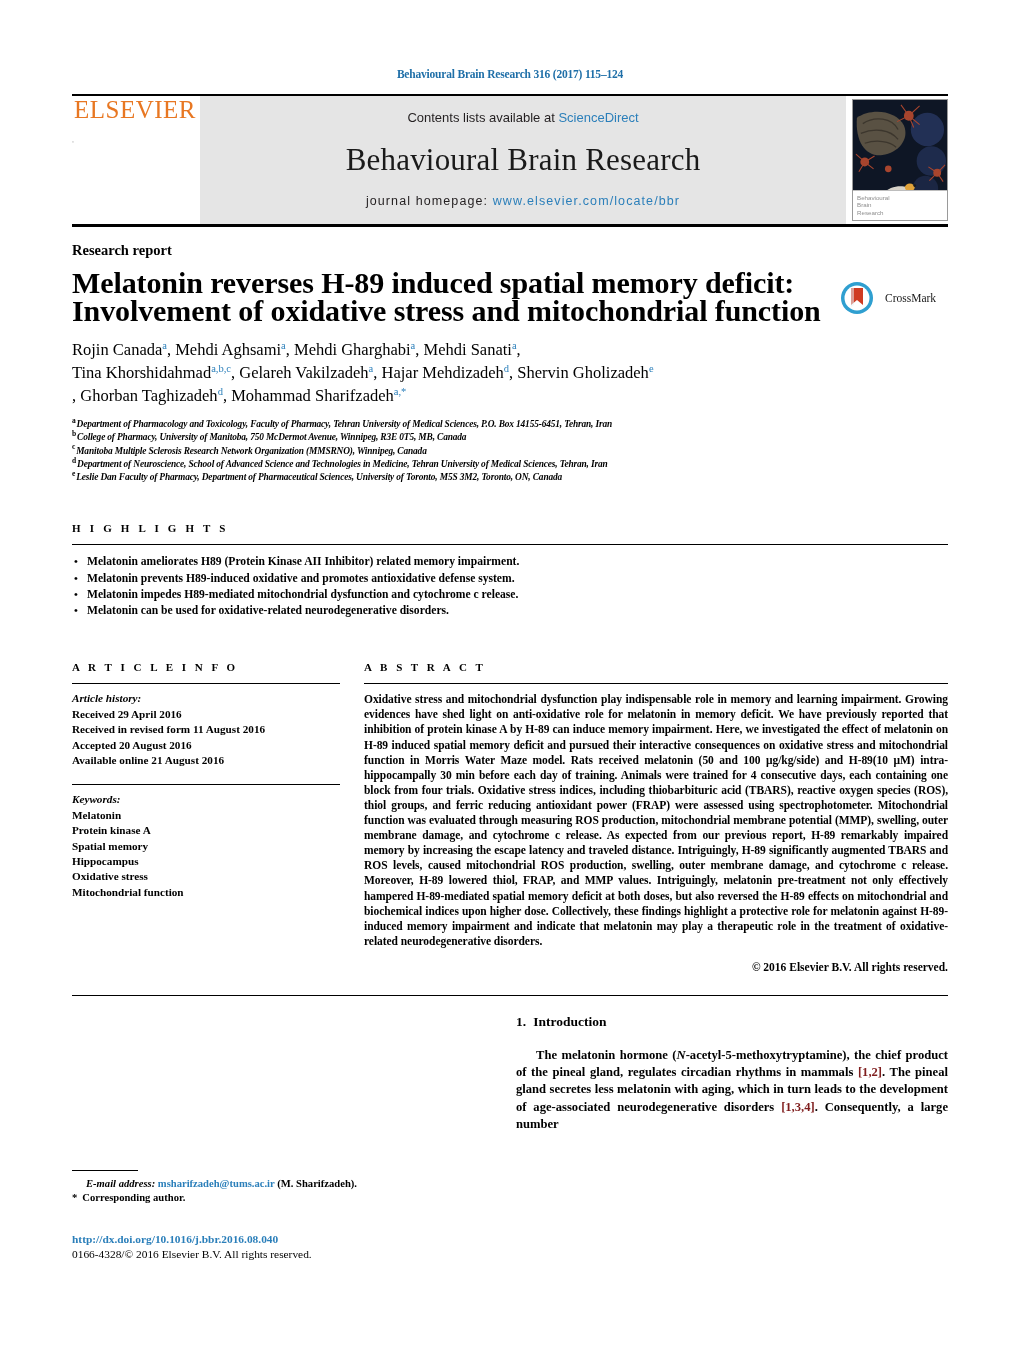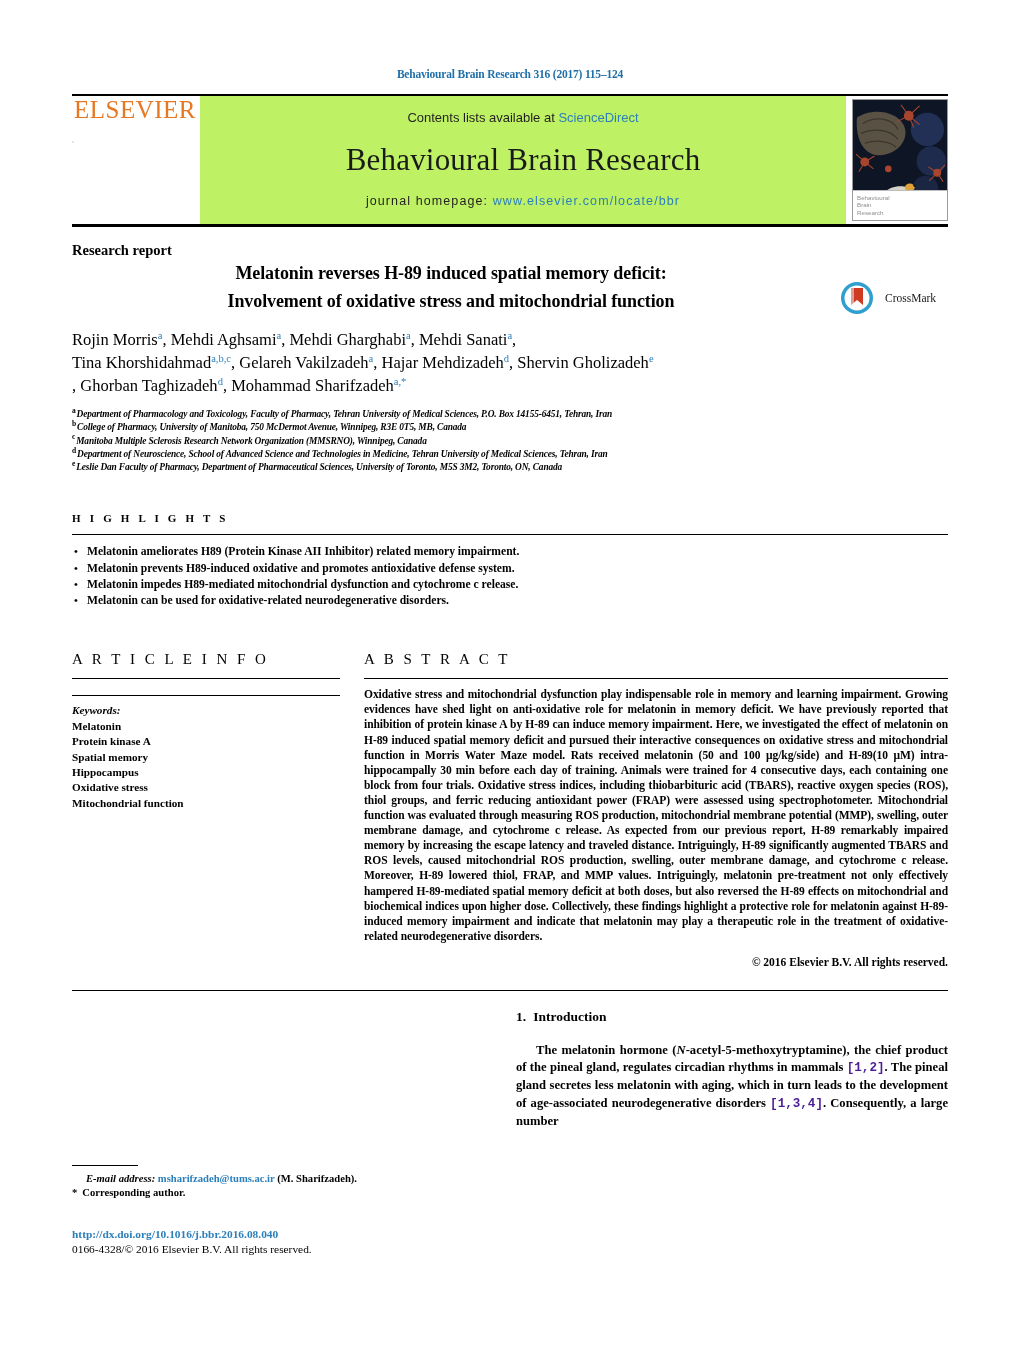--- a/index.html
+++ b/index.html
@@ -61,21 +61,21 @@
   .els-word {
     font-family: "Liberation Serif", serif;
     font-size: 25px;
     letter-spacing: 0.5px;
     color: #E87722;
     line-height: 1;
     margin-top: 1px;
   }
   .mast-center {
     flex: 1 1 auto;
-    background: #bef264;
+    background: #e5e5e5;
     display: flex;
     flex-direction: column;
     align-items: center;
     justify-content: space-between;
     padding: 14px 0 16px 0;
     box-sizing: border-box;
     margin-left: 4px;
     margin-right: 6px;
   }
   .contents-line {
@@ -131,25 +131,25 @@
   .section-kind {
     font-family: "Liberation Serif", serif;
     font-size: 14.5px;
     font-weight: bold;
     margin-top: 15px;
   }
   .title-row { display: flex; align-items: flex-start; }
   .title-col { flex: 1 1 auto; padding-right: 10px; }
   .art-title {
     font-family: "Liberation Serif", serif;
-    font-size: 18px;
+    font-size: 30px;
     font-weight: bold;
     line-height: 28px;
+    margin-top: 10px;
     letter-spacing: -0.1px;
-    text-align: center;
   }
   .crossmark {
     flex: 0 0 108px;
     display: flex;
     align-items: center;
     gap: 11px;
     margin-top: 22px;
   }
   .cm-badge { width: 34px; height: 34px; display: block; }
   .cm-text {
@@ -219,22 +219,22 @@
   .two-col {
     display: flex;
     margin-top: 42px;
     gap: 24px;
   }
   .col-info { flex: 0 0 268px; }
   .col-abs  { flex: 1 1 auto; }
 
   .sec-head {
     font-family: "Liberation Serif", serif;
-    font-size: 15px;
-    font-weight: normal;
+    font-size: 11px;
+    font-weight: bold;
     letter-spacing: 3.0px;
   }
   .sec-rule { border-top: 1.1px solid #000; margin-top: 10px; }
 
   .info-block {
     font-family: "Liberation Serif", serif;
     font-weight: bold;
     font-size: 11.2px;
     line-height: 15.4px;
     padding-top: 7px;
@@ -279,21 +279,21 @@
   .intro-body {
     font-family: "Liberation Serif", serif;
     font-weight: bold;
     font-size: 12.6px;
     line-height: 17.2px;
     text-align: justify;
     margin-top: 17px;
     text-indent: 20px;
   }
   .intro-body i { font-style: italic; }
-  .ref { color: #4c1d95; font-family: Liberation Mono, monospace; }
+  .ref { color: #7f1d1d; }
 
   .foot-note {
     position: absolute;
     left: 0;
     bottom: 78px;
     width: 400px;
   }
   .foot-rule { border-top: 1.3px solid #000; width: 66px; margin-bottom: 6px; }
   .foot-line {
     font-family: "Liberation Serif", serif;
@@ -420,21 +420,21 @@
           <circle cx="17" cy="17" r="16" fill="#2f9fd0"></circle>
           <circle cx="17" cy="17" r="12.5" fill="#ffffff"></circle>
           <path d="M11 7 h12 v17 l-6 -5 l-6 5 Z" fill="#cf3b22"></path>
           <path d="M11 7 h3 v17 l-3 2 Z" fill="#e8f2f7" opacity=".55"></path>
         </svg>
         <span class="cm-text">CrossMark</span>
       </div>
     </div>
 
     <div class="authors">
-      <span>Rojin Morris</span><sup>a</sup>, <span>Mehdi Aghsami</span><sup>a</sup>, <span>Mehdi Gharghabi</span><sup>a</sup>, <span>Mehdi Sanati</span><sup>a</sup>,<br>
+      <span>Rojin Canada</span><sup>a</sup>, <span>Mehdi Aghsami</span><sup>a</sup>, <span>Mehdi Gharghabi</span><sup>a</sup>, <span>Mehdi Sanati</span><sup>a</sup>,<br>
       <span>Tina Khorshidahmad</span><sup>a,b,c</sup>, <span>Gelareh Vakilzadeh</span><sup>a</sup>, <span>Hajar Mehdizadeh</span><sup>d</sup>, <span>Shervin Gholizadeh</span><sup>e</sup><br>
       , <span>Ghorban Taghizadeh</span><sup>d</sup>, <span>Mohammad Sharifzadeh</span><sup>a,<span class="star">*</span></sup>
     </div>
 
     <div class="affils">
       <div><span class="lbl">a</span><span>Department of Pharmacology and Toxicology, Faculty of Pharmacy, Tehran University of Medical Sciences, P.O. Box 14155-6451, Tehran, Iran</span></div>
       <div><span class="lbl">b</span><span>College of Pharmacy, University of Manitoba, 750 McDermot Avenue, Winnipeg, R3E 0T5, MB, Canada</span></div>
       <div><span class="lbl">c</span><span>Manitoba Multiple Sclerosis Research Network Organization (MMSRNO), Winnipeg, Canada</span></div>
       <div><span class="lbl">d</span><span>Department of Neuroscience, School of Advanced Science and Technologies in Medicine, Tehran University of Medical Sciences, Tehran, Iran</span></div>
       <div><span class="lbl">e</span><span>Leslie Dan Faculty of Pharmacy, Department of Pharmaceutical Sciences, University of Toronto, M5S 3M2, Toronto, ON, Canada</span></div>
@@ -446,20 +446,27 @@
       <li>Melatonin ameliorates H89 (Protein Kinase AII Inhibitor) related memory impairment.</li>
       <li>Melatonin prevents H89-induced oxidative and promotes antioxidative defense system.</li>
       <li>Melatonin impedes H89-mediated mitochondrial dysfunction and cytochrome c release.</li>
       <li>Melatonin can be used for oxidative-related neurodegenerative disorders.</li>
     </ul>
 
     <div class="two-col">
       <div class="col-info">
         <div class="sec-head">A R T I C L E    I N F O</div>
         <div class="sec-rule"></div>
+        <div class="info-block">
+          <div class="it">Article history:</div>
+          <div>Received 29 April 2016</div>
+          <div>Received in revised form 11 August 2016</div>
+          <div>Accepted 20 August 2016</div>
+          <div>Available online 21 August 2016</div>
+        </div>
         <div class="kw-rule"></div>
         <div class="info-block">
           <div class="it">Keywords:</div>
           <div>Melatonin</div>
           <div>Protein kinase A</div>
           <div>Spatial memory</div>
           <div>Hippocampus</div>
           <div>Oxidative stress</div>
           <div>Mitochondrial function</div>
         </div>

